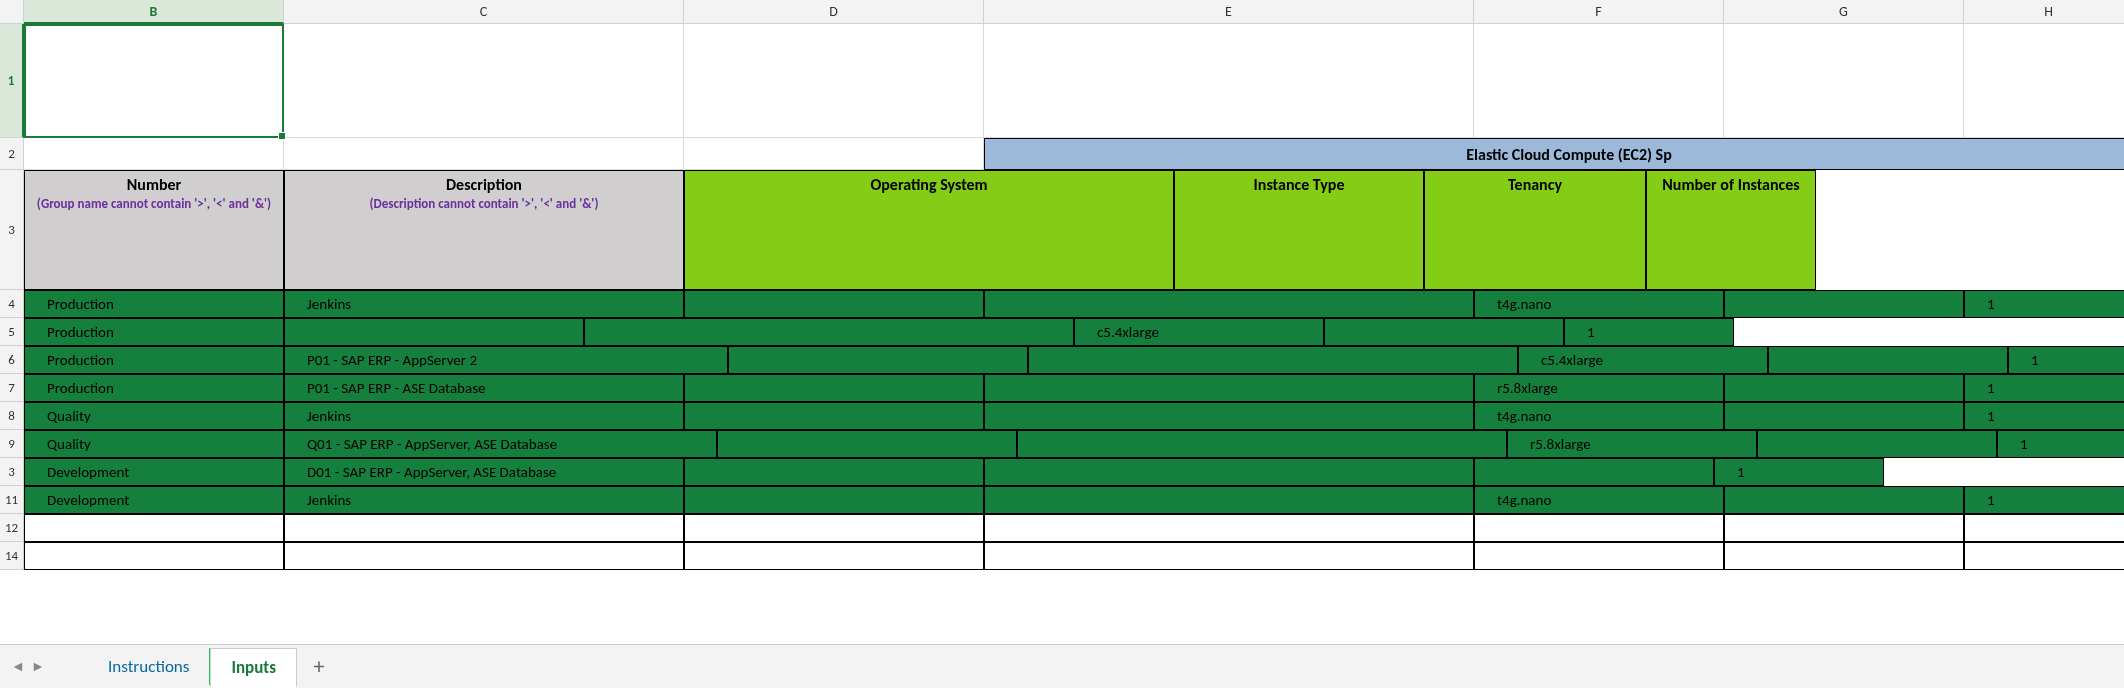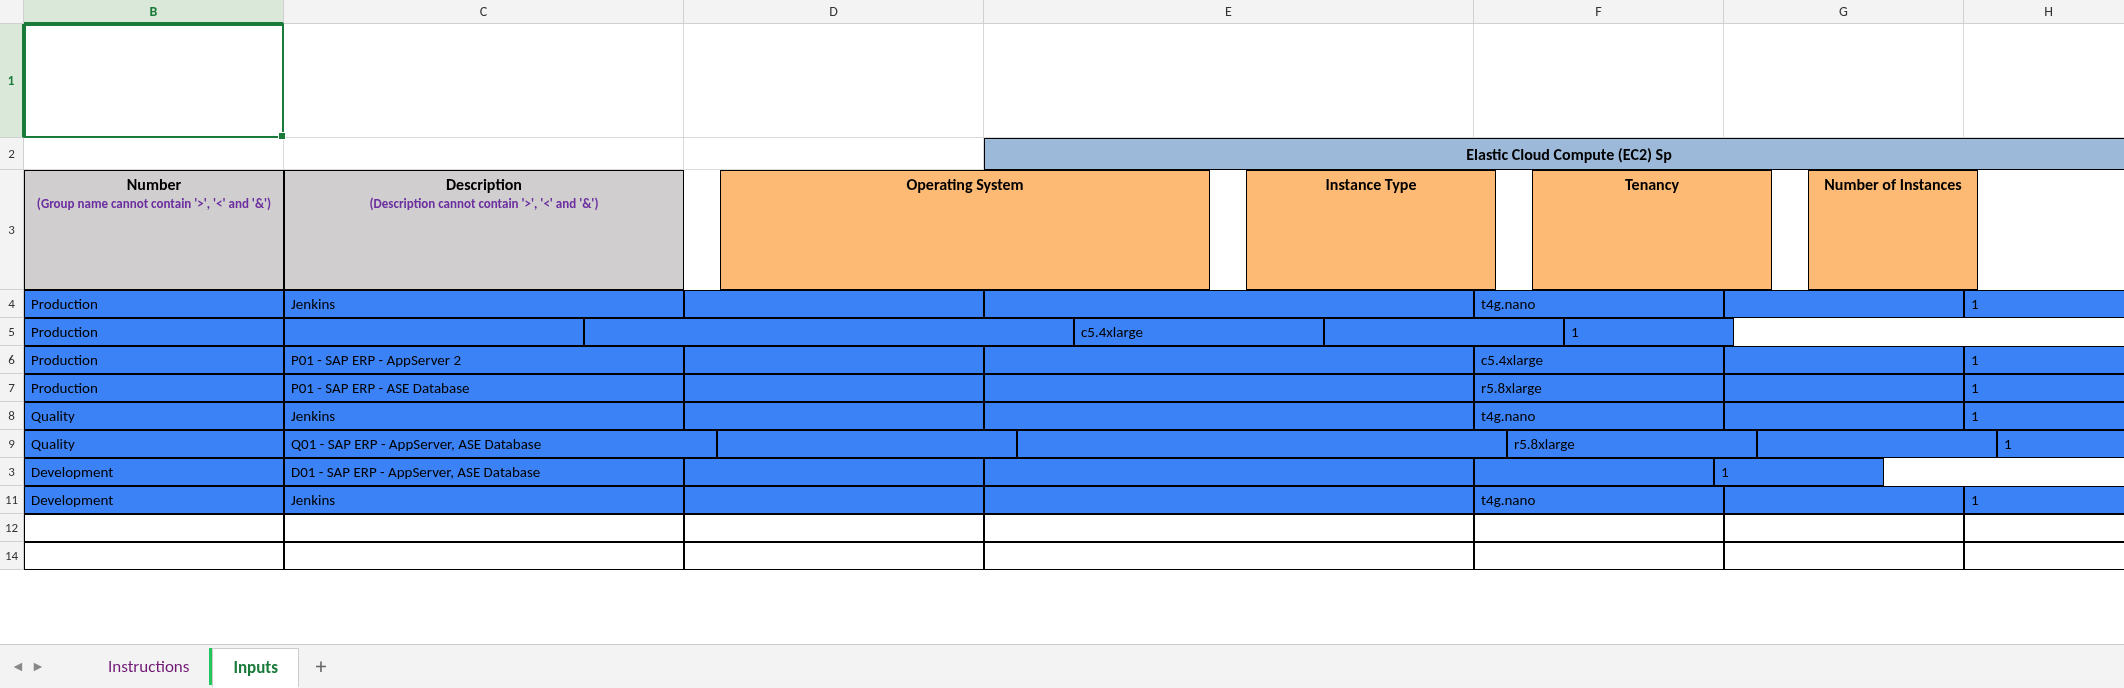--- a/index.html
+++ b/index.html
@@ -97,45 +97,44 @@
   }
   .hdr-grey {
     background: #d0cece;
     border: 1px solid #000;
     text-align: center;
     flex-direction: column;
     justify-content: flex-start;
     padding-top: 4px;
   }
   .hdr-blue {
-    background: #fdba74;
+    background: #84cc16;
     border: 1px solid #000;
     text-align: center;
     flex-direction: column;
     justify-content: flex-start;
     padding-top: 4px;
-    margin-left: 36px;
   }
   .hdr-title {
     font-weight: 700;
     font-size: 16px;
     color: #000;
   }
   .hdr-sub {
     font-weight: 700;
     font-size: 13px;
     color: #6b2fa0;
     line-height: 1.2;
     margin-top: 2px;
   }
   .data-cell {
-    background: #3b82f6;
+    background: #15803d;
     border: 1px solid #000;
     font-size: 15px;
-    padding: 1px 6px;
+    padding: 1px 22px;
   }
   .empty-bordered {
     border: 1px solid #000;
   }
   .selected-cell {
     position: absolute;
     border: 2px solid #1a7a3a;
     pointer-events: none;
     z-index: 10;
   }
@@ -161,23 +160,23 @@
   .nav-arrow {
     width: 20px; height: 20px;
     color: #888;
     display:flex;align-items:center;justify-content:center;
     cursor: pointer;
     font-size: 14px;
   }
   .tab {
     padding: 8px 20px;
     font-size: 17px;
-    color: #701a75;
+    color: #0369a1;
     cursor: pointer;
-    border-right: 3px solid #22c55e;
+    border-right: 1px solid #22c55e;
   }
   .tab.active {
     background: #fff;
     color: #1a7a3a;
     font-weight: 700;
     border-top: 1px solid #ccc;
     border-left: 1px solid #ccc;
     border-right: 1px solid #ccc;
     border-bottom: 2px solid #fff;
     position: relative;
@@ -257,21 +256,21 @@
       <div class="cell hdr-grey" style="width:400px;height:120px">
         <span class="hdr-title">Description</span>
         <span class="hdr-sub">(Description cannot contain '&gt;', '&lt;' and '&amp;')</span>
       </div>
       <div class="cell hdr-blue" style="width:490px;height:120px">
         <span class="hdr-title">Operating System</span>
       </div>
       <div class="cell hdr-blue" style="width:250px;height:120px">
         <span class="hdr-title">Instance Type</span>
       </div>
-      <div class="cell hdr-blue" style="width:240px;height:120px">
+      <div class="cell hdr-blue" style="width:222px;height:120px">
         <span class="hdr-title">Tenancy</span>
       </div>
       <div class="cell hdr-blue" style="width:170px;height:120px">
         <span class="hdr-title" style="white-space:normal;text-align:center;line-height:1.2">Number of Instances</span>
       </div>
 
     </div>
 
     <div id="data-rows">
         <div class="row" style="height: 28px;">
@@ -286,21 +285,21 @@
         <div class="row" style="height: 28px;">
           <div class="cell data-cell" style="width: 260px; height: 28px;">Production</div>
           <div class="cell data-cell" style="width: 300px; height: 28px;"></div>
           <div class="cell data-cell" style="width: 490px; height: 28px;"></div>
           <div class="cell data-cell" style="width: 250px; height: 28px;">c5.4xlarge</div>
           <div class="cell data-cell" style="width: 240px; height: 28px;"></div>
           <div class="cell data-cell" style="width: 170px; height: 28px;">1</div>
         </div>
         <div class="row" style="height: 28px;">
           <div class="cell data-cell" style="width: 260px; height: 28px;">Production</div>
-          <div class="cell data-cell" style="width: 400px; height: 28px;">P01 - SAP ERP - AppServer 2</div>
+          <div class="cell data-cell" style="width: 444px; height: 28px;">P01 - SAP ERP - AppServer 2</div>
           <div class="cell data-cell" style="width: 300px; height: 28px;"></div>
           <div class="cell data-cell" style="width: 490px; height: 28px;"></div>
           <div class="cell data-cell" style="width: 250px; height: 28px;">c5.4xlarge</div>
           <div class="cell data-cell" style="width: 240px; height: 28px;"></div>
           <div class="cell data-cell" style="width: 170px; height: 28px;">1</div>
         </div>
         <div class="row" style="height: 28px;">
           <div class="cell data-cell" style="width: 260px; height: 28px;">Production</div>
           <div class="cell data-cell" style="width: 400px; height: 28px;">P01 - SAP ERP - ASE Database</div>
           <div class="cell data-cell" style="width: 300px; height: 28px;"></div>

